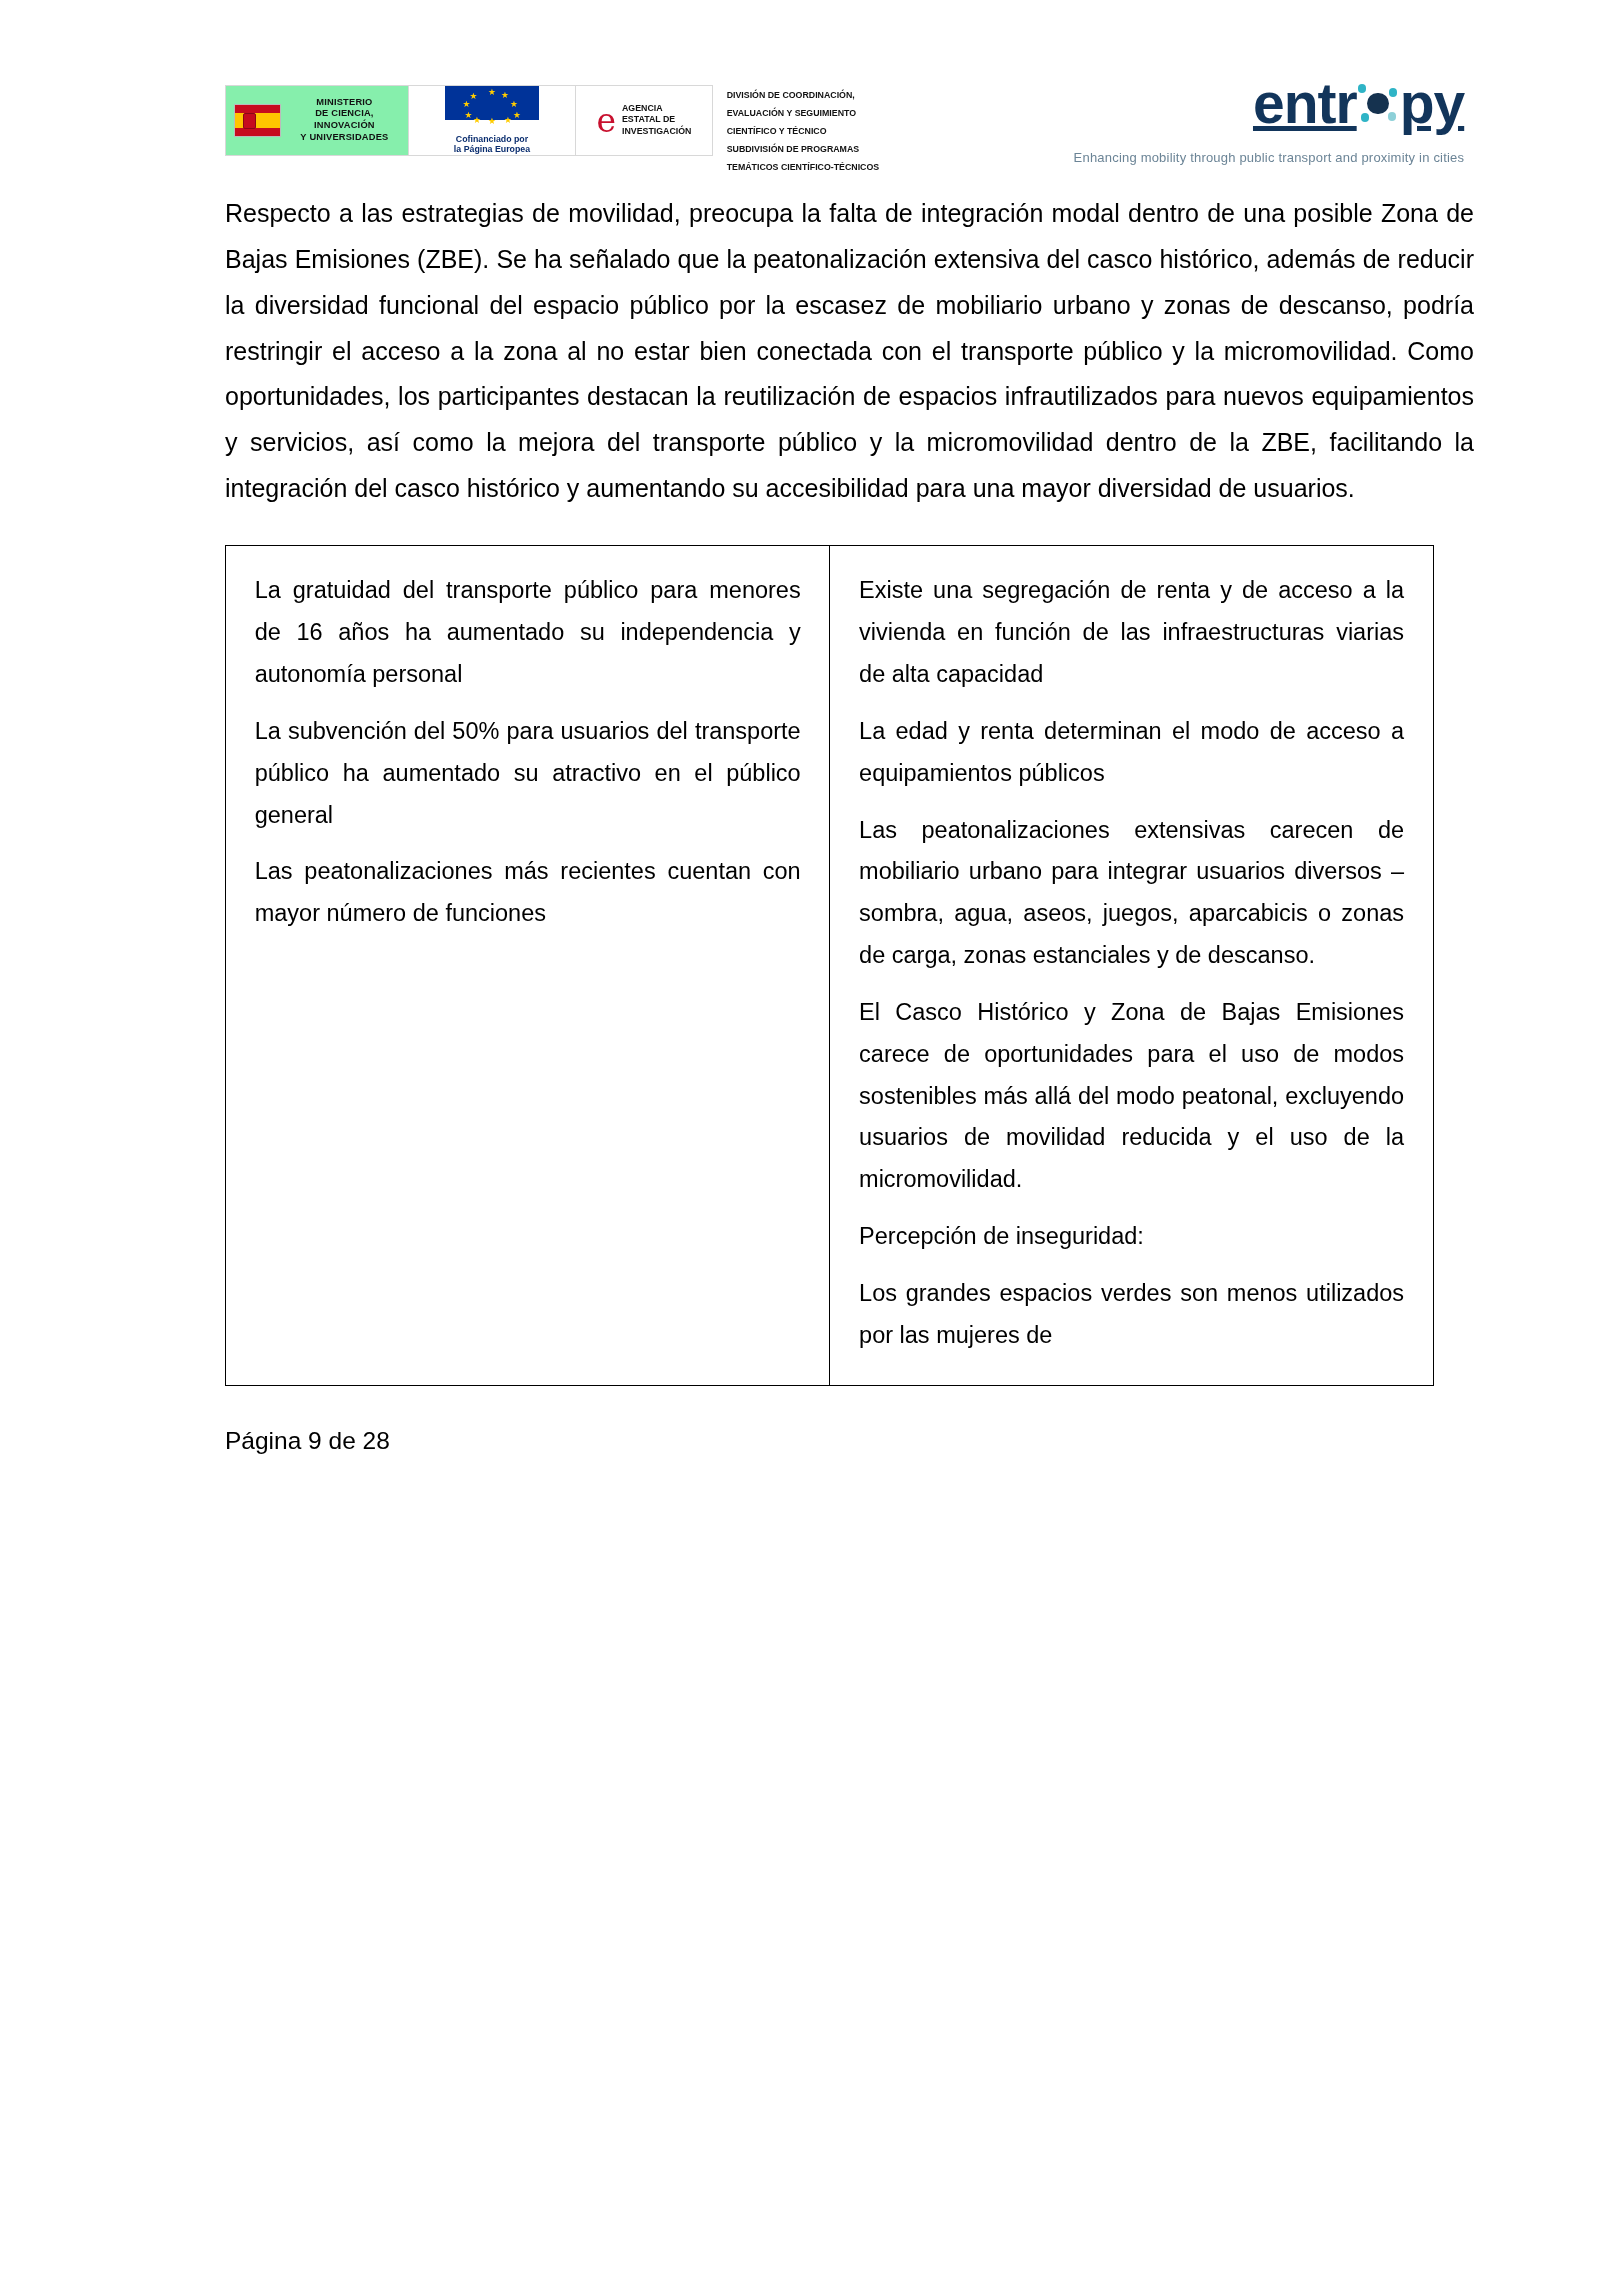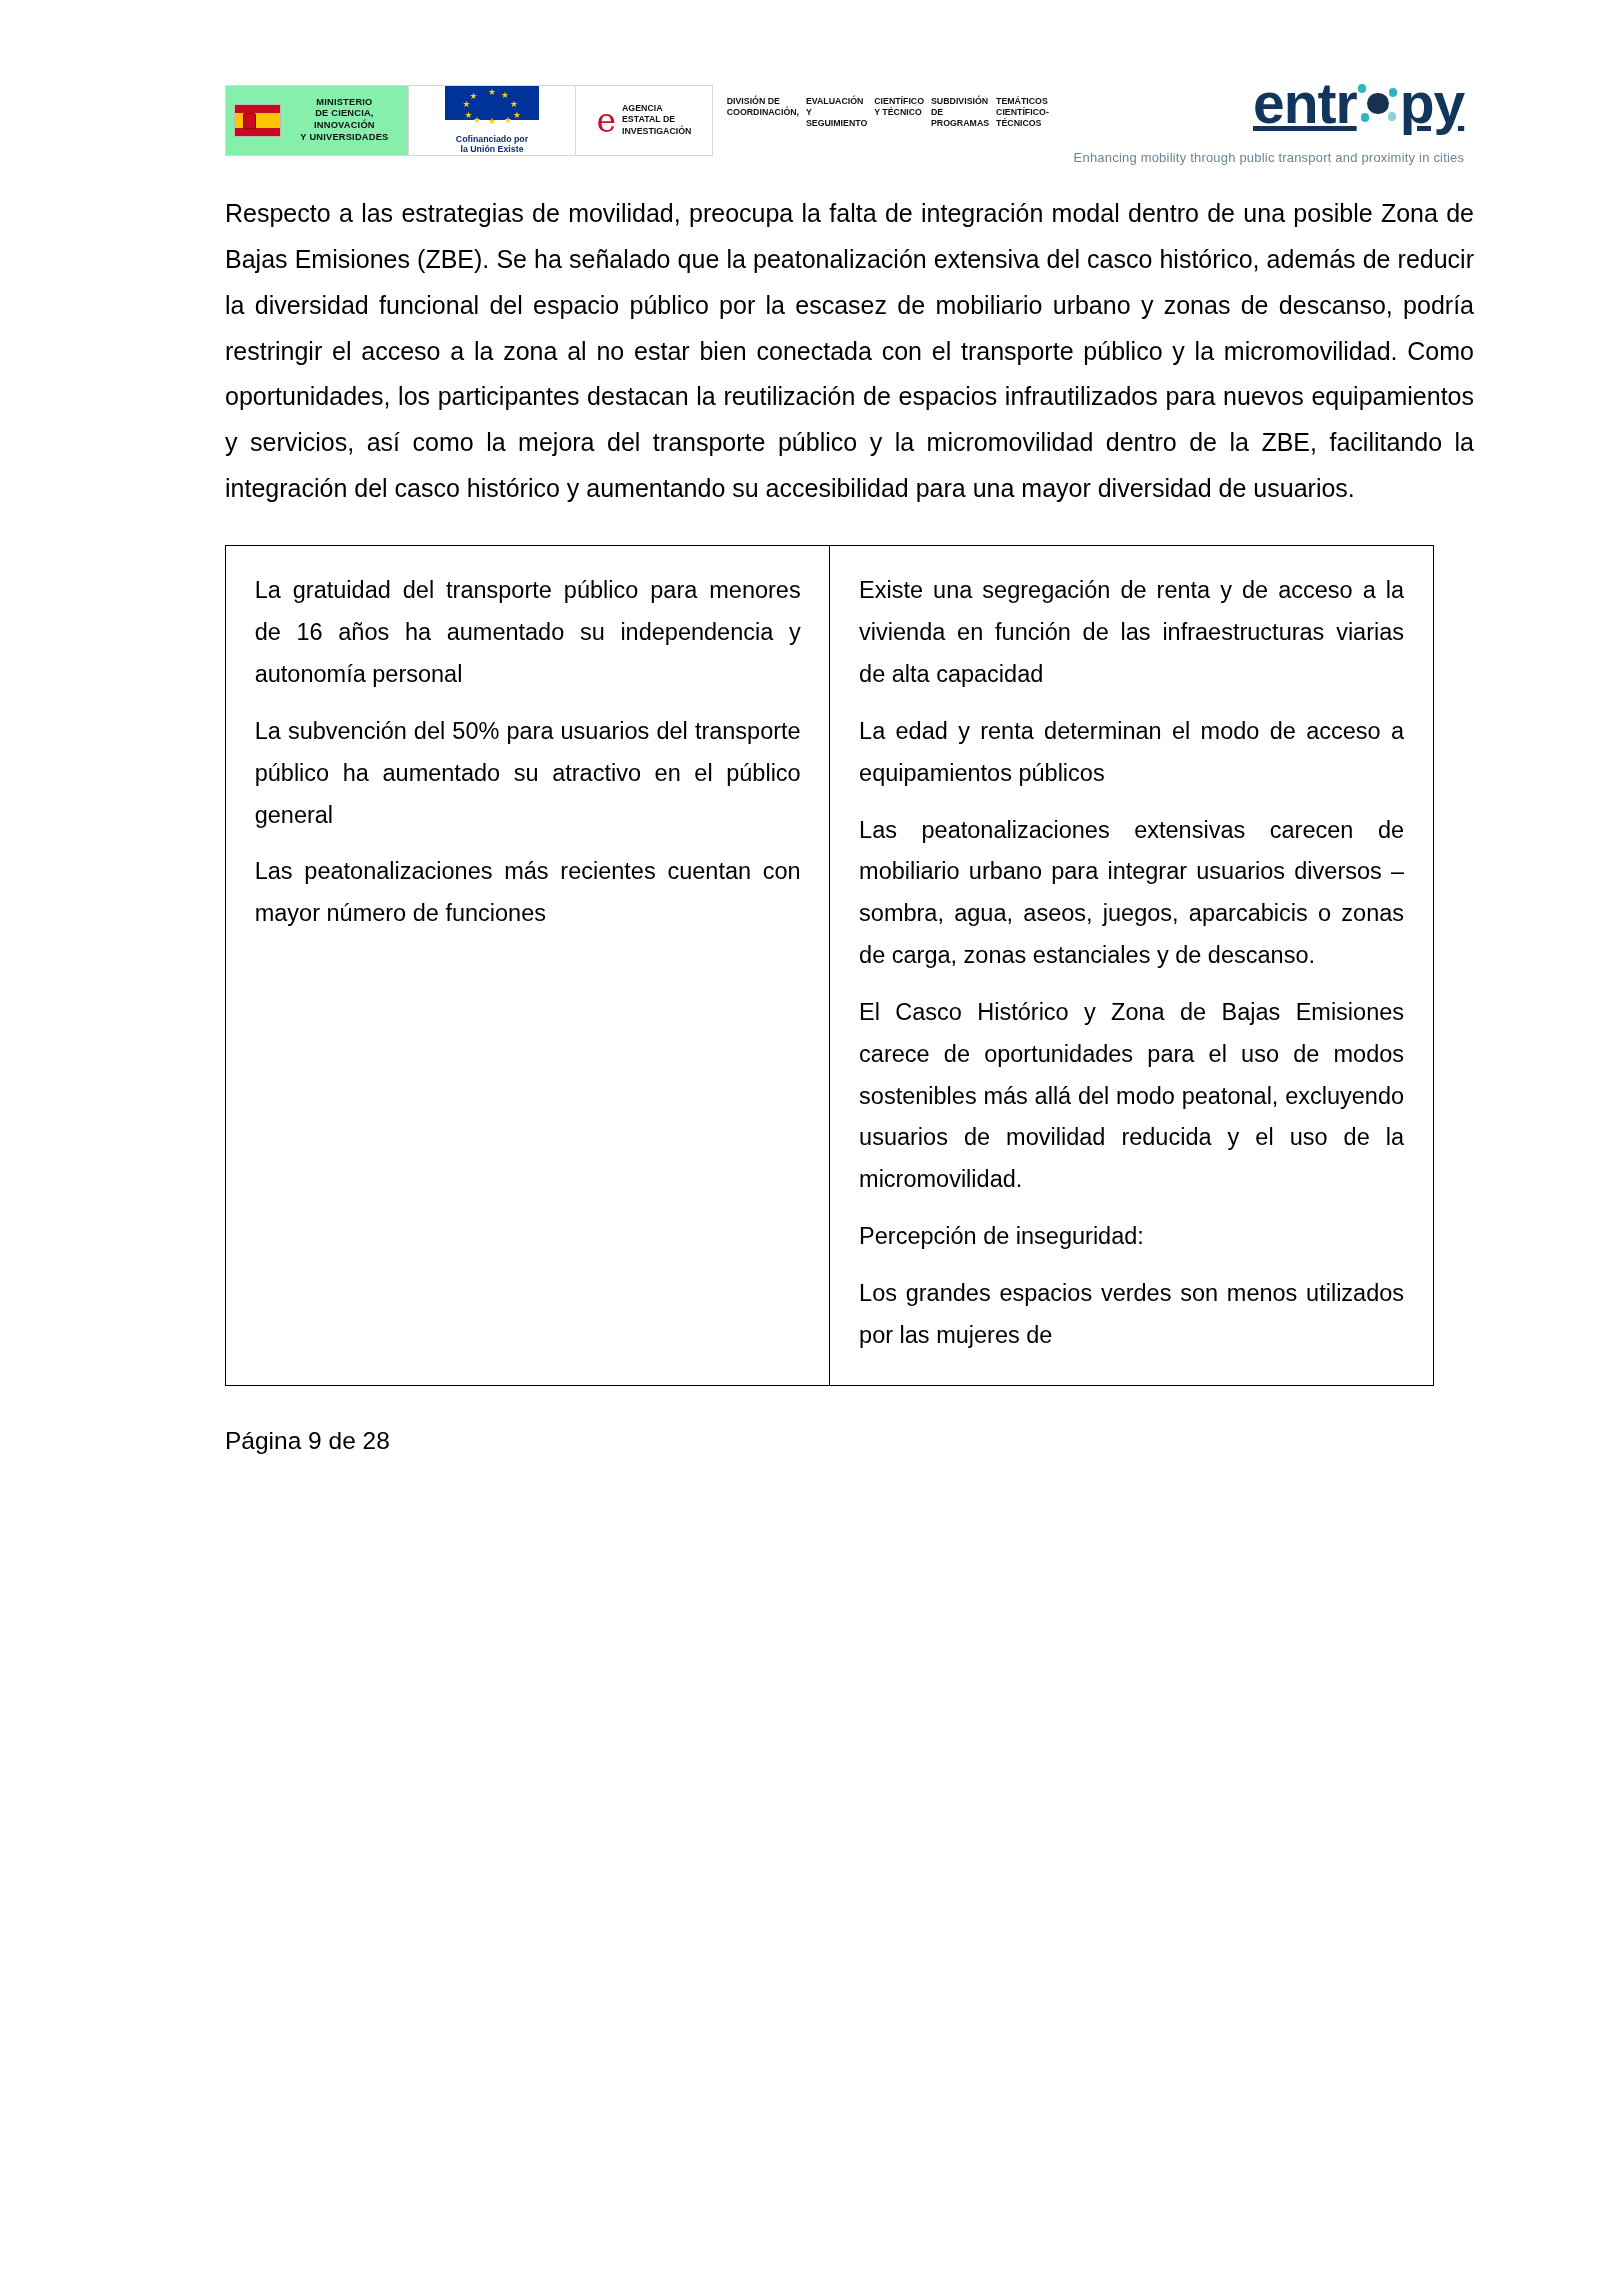--- a/index.html
+++ b/index.html
@@ -126,22 +126,22 @@
     line-height: 1.3;
     color: #111;
     text-transform: uppercase;
   }
   .logo-division {
     width: 225px;
     height: 71px;
     padding-left: 13.7px;
     box-sizing: border-box;
     display: flex;
-    flex-direction: row;
-    justify-content: space-between;
+    flex-direction: column;
+    justify-content: center;
     gap: 6.9px;
     margin-top: 23px;
   }
   .logo-division .line {
     font-size: 8.8px;
     line-height: 1.25;
     color: #111;
     text-transform: uppercase;
     font-weight: bold;
   }
@@ -266,21 +266,21 @@
         <span class="star" style="left:68px;top:25.5px;">★</span>
         <span class="star" style="left:59px;top:30px;">★</span>
         <span class="star" style="left:43px;top:31px;">★</span>
         <span class="star" style="left:28px;top:30px;">★</span>
         <span class="star" style="left:19.6px;top:25.5px;">★</span>
         <span class="star" style="left:17.6px;top:14.7px;">★</span>
         <span class="star" style="left:24.5px;top:6.9px;">★</span>
       </div>
       <div class="cap">
         <div>Cofinanciado por</div>
-        <div>la Unión Existe</div>
+        <div>la Página Europea</div>
       </div>
     </div>
 
     <div class="logo-aei">
       <div class="aei-mark">e</div>
       <div class="txt">
         <div>AGENCIA</div>
         <div>ESTATAL DE</div>
         <div>INVESTIGACIÓN</div>
       </div>

